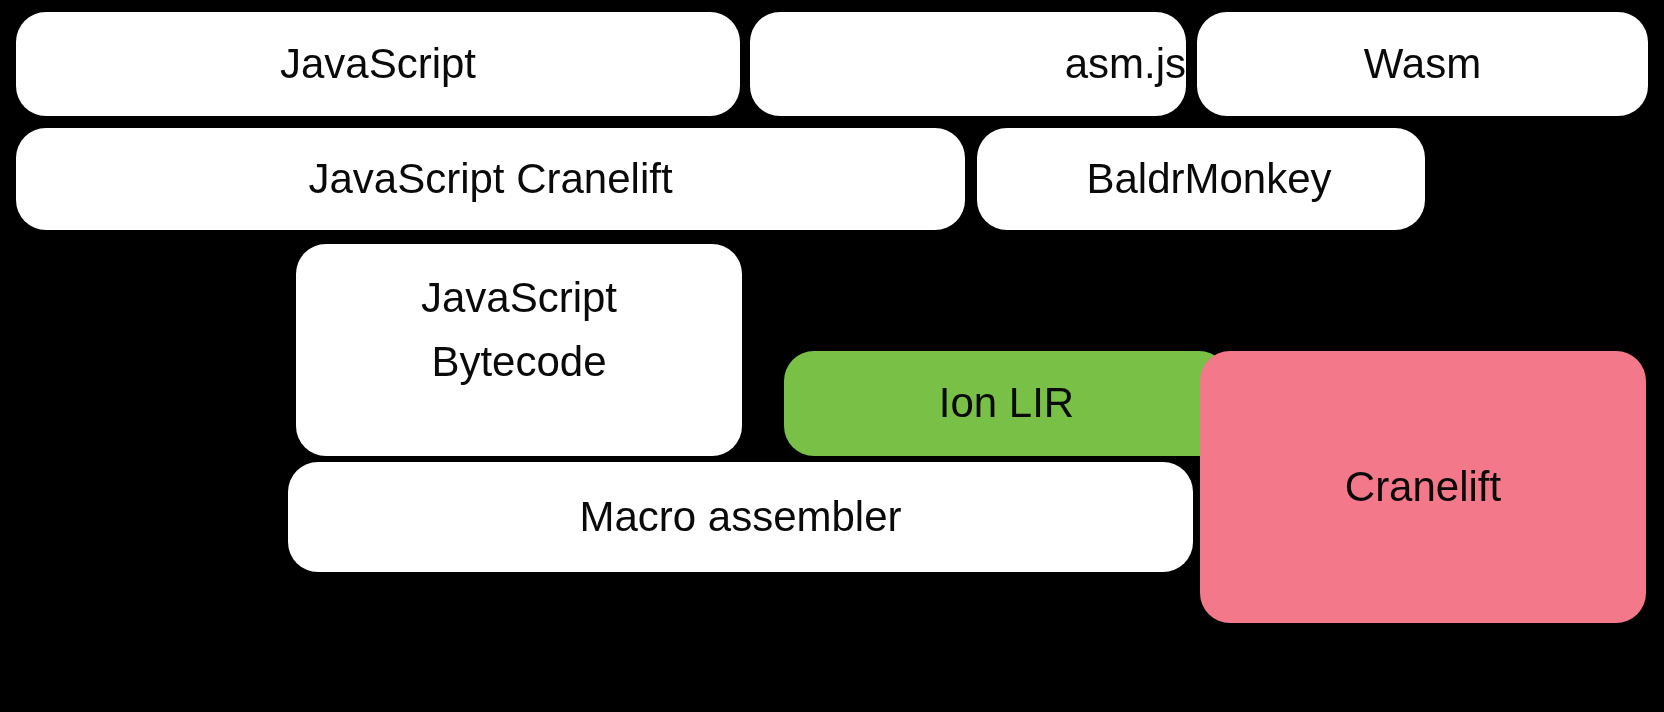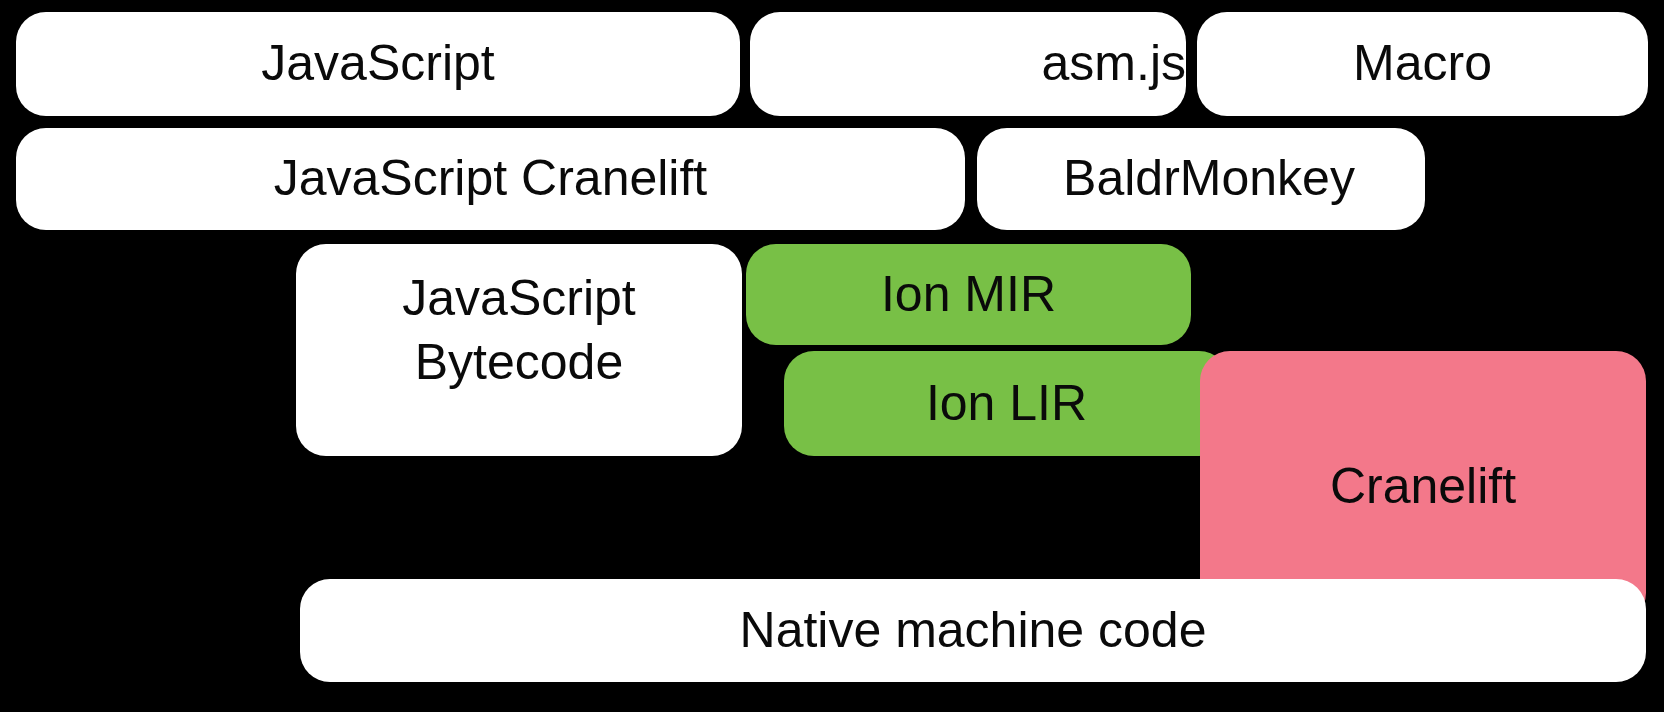--- a/index.html
+++ b/index.html
@@ -16,21 +16,21 @@
     font-family: "Liberation Sans", "DejaVu Sans", sans-serif;
   }
   .box {
     position: absolute;
     border-radius: 30px;
     display: flex;
     align-items: center;
     justify-content: center;
     box-sizing: border-box;
     color: var(--text, #0a0a0a);
-    font-size: 50px;
+    font-size: 42px;
     line-height: 1.15;
     text-align: center;
     white-space: nowrap;
   }
   .fill-white { background: var(--white, #ffffff); }
   .fill-gray  { background: var(--gray,  #e8e8e8); }
   .fill-green { background: var(--green, #78c046); }
   .fill-pink  { background: var(--pink,  #f3788a); }
 
   
@@ -57,47 +57,44 @@
 
   <div class="box fill-white b-javascript">
     <span>JavaScript</span>
   </div>
 
   <div class="box fill-white b-asmjs">
     <span>asm.js</span>
   </div>
 
   <div class="box fill-white b-wasm">
-    <span>Macro</span>
+    <span>Wasm</span>
   </div>
 
   <div class="box fill-white b-bytecode">
     <span>JavaScript Cranelift</span>
   </div>
 
   <div class="box fill-white b-baldrmonkey">
     <span>BaldrMonkey</span>
   </div>
 
 
   <div class="box fill-white b-baseline">
     <span class="line">JavaScript</span>
     <span class="line">Bytecode</span>
   </div>
 
-  <div class="box fill-green b-ionmir">
-    <span>Ion MIR</span>
-  </div>
 
   <div class="box fill-green b-ionlir">
     <span>Ion LIR</span>
   </div>
 
   <div class="box fill-pink b-cranelift">
     <span>Cranelift</span>
   </div>
 
+  <div class="box fill-white b-macro">
+    <span>Macro assembler</span>
+  </div>
 
-  <div class="box fill-white b-native">
-    <span>Native machine code</span>
-  </div>
 
 </div>
 
 </body></html>

